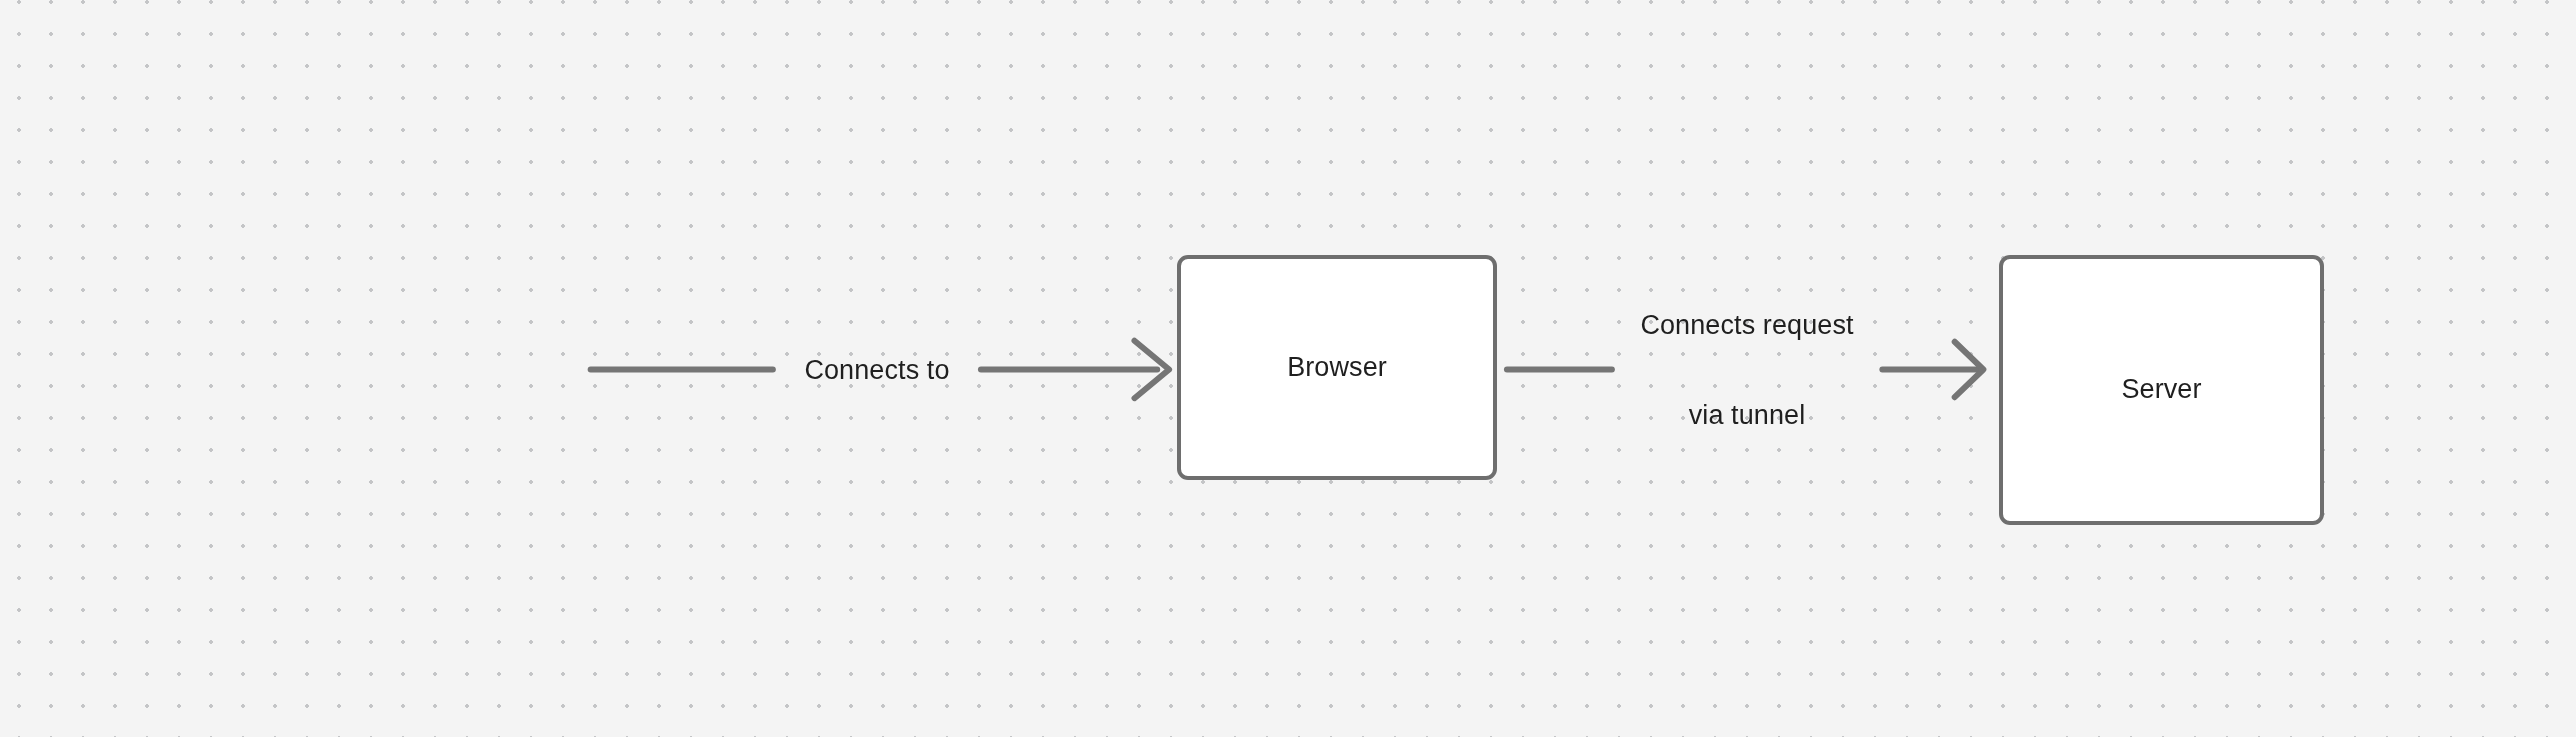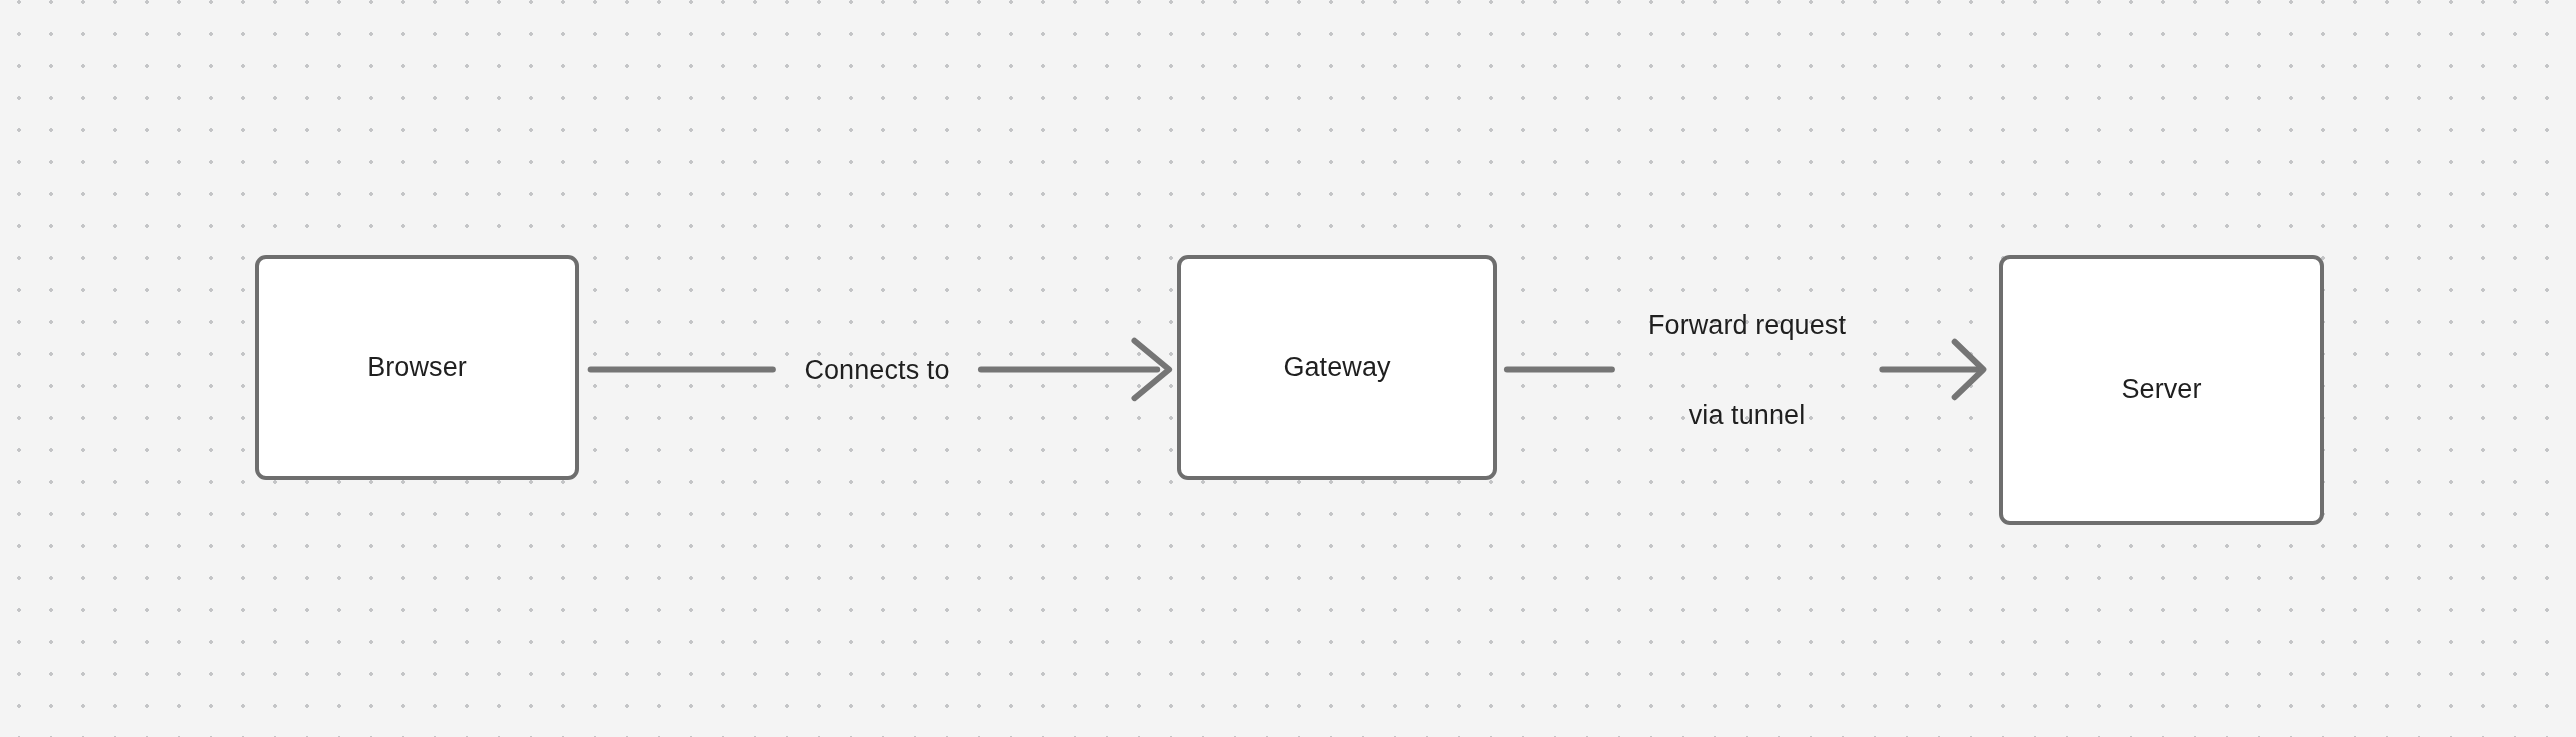--- a/index.html
+++ b/index.html
@@ -90,30 +90,27 @@
     <g>
       <line x1="1521" y1="373" x2="1627" y2="373" stroke="#757575" stroke-width="6" stroke-linecap="round"></line>
       <line x1="1900" y1="373" x2="1996" y2="373" stroke="#757575" stroke-width="6" stroke-linecap="round"></line>
       <polyline points="1973,345 2002,373 1973,401" fill="none" stroke="#757575" stroke-width="6" stroke-linecap="round" stroke-linejoin="round"></polyline>
     </g>
   </svg>
 
   <div class="edge-label" id="edge-label-1">Connects to</div>
 
   <div class="edge-label" id="edge-label-2">
-    <div>Forward request</div>
+    <div>Connects request</div>
     <div>via tunnel</div>
   </div>
 
-  <div class="node" id="node-browser">
-    <span class="node-label">Browser</span>
-  </div>
 
   <div class="node" id="node-gateway">
-    <span class="node-label">Gateway</span>
+    <span class="node-label">Browser</span>
   </div>
 
   <div class="node" id="node-server">
     <span class="node-label">Server</span>
   </div>
 
 </div>
 
 
 </body></html>

